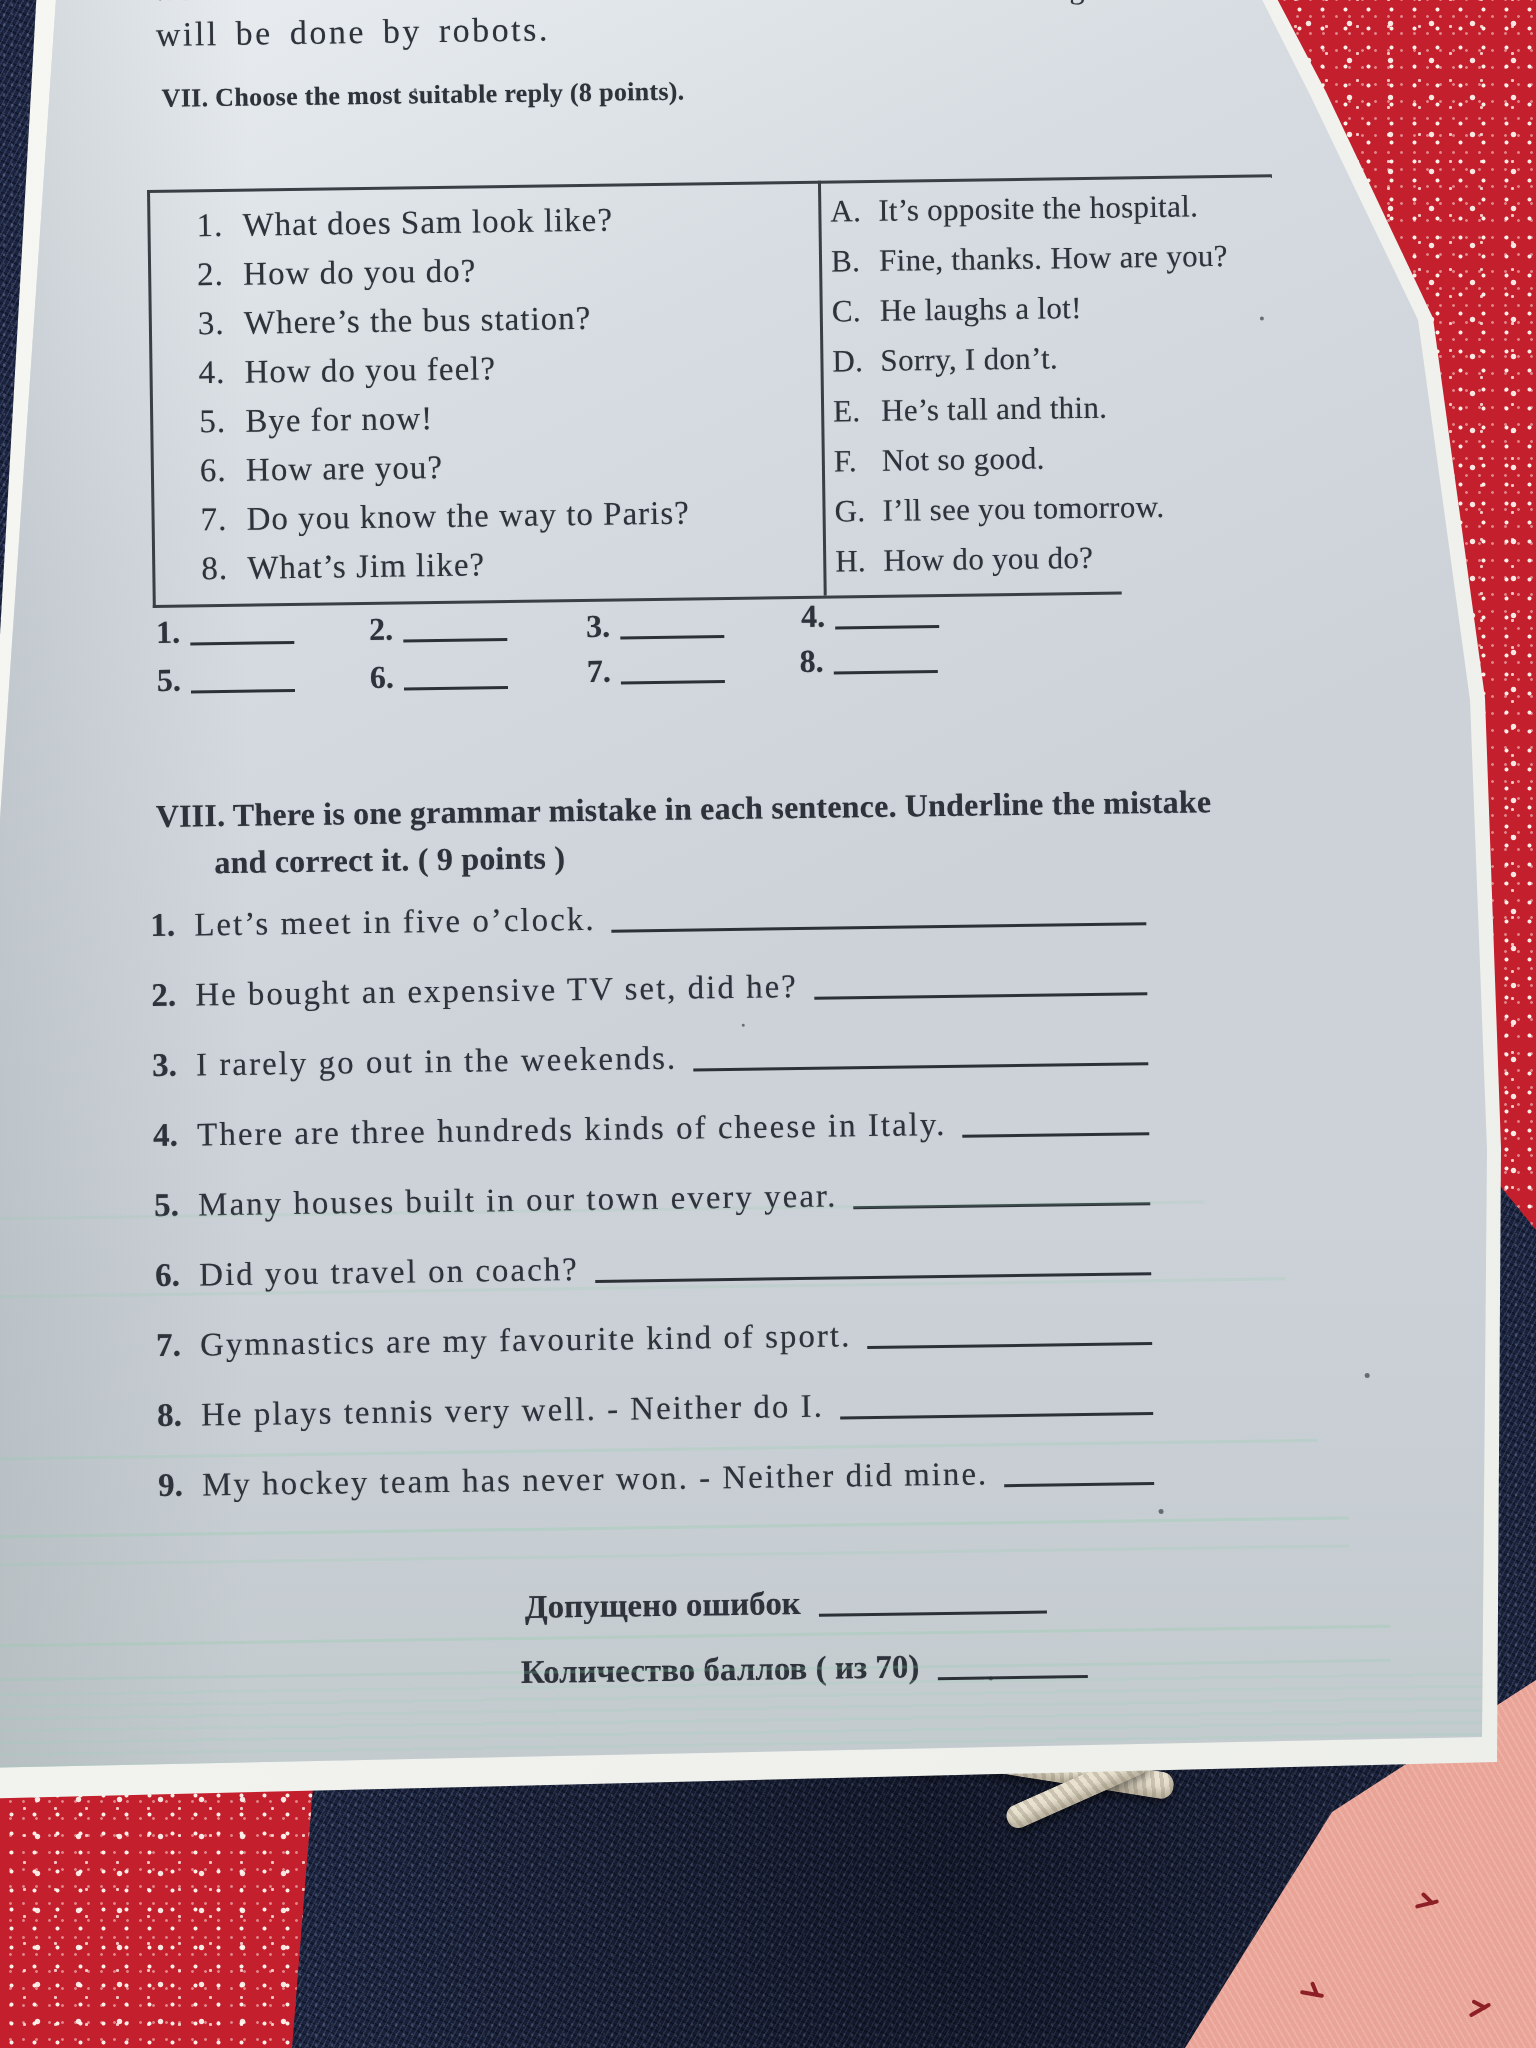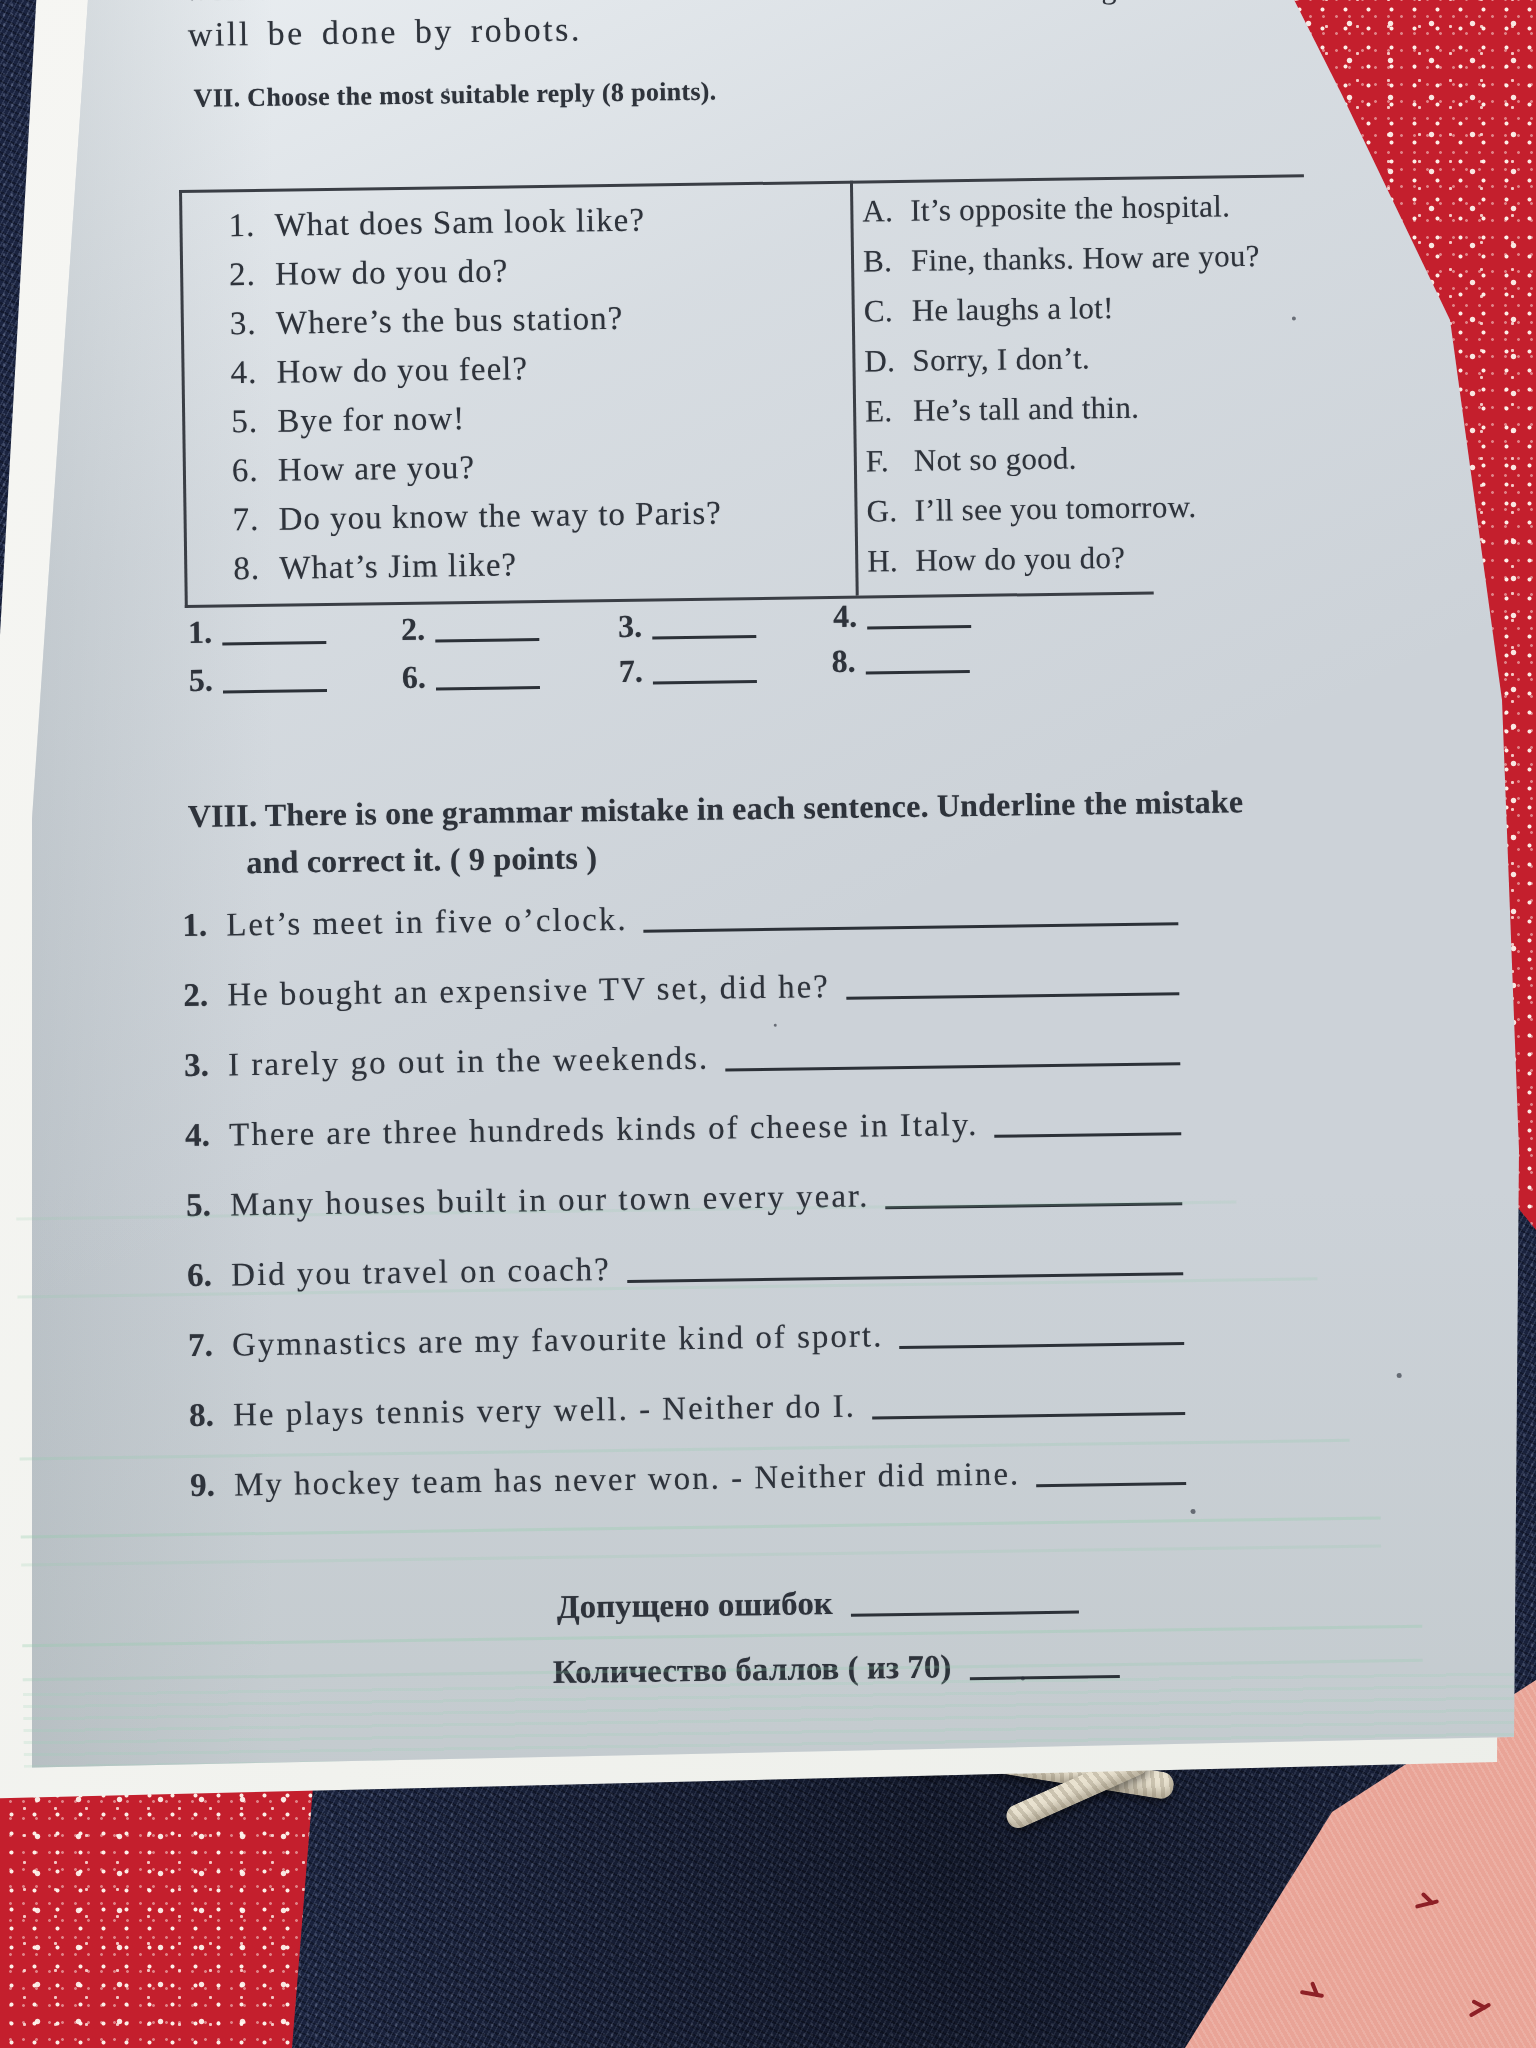--- a/index.html
+++ b/index.html
@@ -40,21 +40,21 @@
   .cord-p0{left:-38px;top:14px;width:78px;height:20px;transform:rotate(18deg);background:#e2c9b6;}
   .cord-p1{left:18px;top:22px;width:252px;height:27px;transform:rotate(9deg);}
   .cord-p2{left:96px;top:46px;width:152px;height:24px;transform:rotate(-24deg);}
 
   
   .paper-edge{position:absolute;inset:0;background:linear-gradient(120deg,#f6f6f3,#eceee9);
     clip-path:polygon(38px -30px,1262px -30px,1326px 92px,1433px 318px,1485px 698px,
                       1501px 1148px,1497px 1762px,-30px 1799px,-30px 1160px);}
   .paper{position:absolute;inset:0;background:#ccd2d8;
     clip-path:polygon(58px -30px,1247px -30px,1310px 95px,1418px 320px,1470px 700px,
-                      1487px 1150px,1482px 1737px,-24px 1768px,-24px 1170px);margin-left:32px;}
+                      1487px 1150px,1482px 1737px,-24px 1768px,-24px 1170px);}
   .shade{position:absolute;inset:0;pointer-events:none;}
   .shade-tr{background:linear-gradient(155deg, rgba(238,242,245,0.9) 0%, rgba(228,233,237,0.45) 22%, rgba(255,255,255,0) 48%);}
   .shade-bl{background:linear-gradient(0deg, rgba(156,168,164,0.5) 0%, rgba(174,184,182,0.28) 14%, rgba(0,0,0,0) 42%),
                         linear-gradient(90deg, rgba(148,158,163,0.3) 0, rgba(0,0,0,0) 16%);}
 
   
   .content{position:absolute;inset:0;color:#2e333b;
     transform:rotate(-0.8deg);transform-origin:150px 190px;
     text-shadow:0 0 1px rgba(46,51,59,0.4);}
   .frag{position:absolute;overflow:hidden;font-size:34px;}

